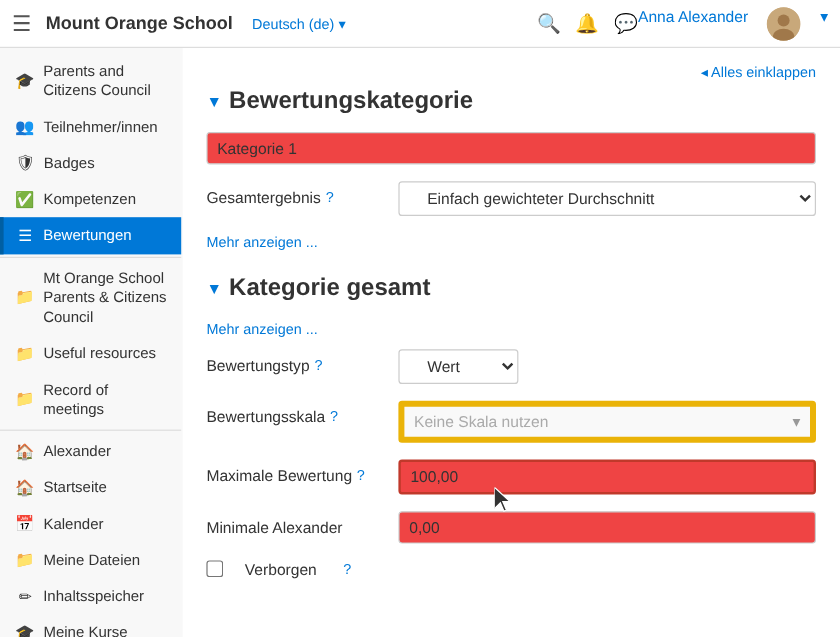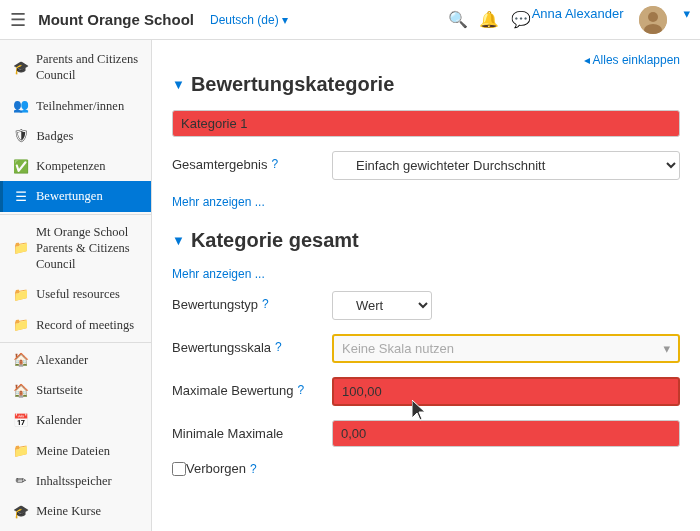--- a/index.html
+++ b/index.html
@@ -23,21 +23,21 @@
 
     
     .sidebar { width: 152px; min-width: 152px; background: #f8f8f8; border-right: 1px solid #ddd; overflow-y: auto; padding-top: 4px; }
     .sidebar-item {
       display: flex; align-items: center; padding: 7px 10px;
       font-size: 12.5px; color: #333; cursor: pointer; gap: 7px;
       border-left: 3px solid transparent;
     }
     .sidebar-item.active { background: #0078d7; color: #fff; border-left: 3px solid #005fa3; }
     .sidebar-item .icon { font-size: 13px; min-width: 16px; text-align: center; }
-    .sidebar-item .label { line-height: 1.3; font-family: Liberation Serif, serif; }
+    .sidebar-item .label { line-height: 1.3; }
     .sidebar-divider { height: 1px; background: #ddd; margin: 2px 0; }
 
     
     .main { flex: 1; overflow-y: auto; padding: 12px 20px; background: #fff; }
 
     
     .collapse-link { text-align: right; margin-bottom: 6px; }
     .collapse-link a { color: #0078d7; font-size: 12px; text-decoration: none; cursor: pointer; }
 
     
@@ -61,39 +61,39 @@
     select {
       width: 100%; padding: 5px 19px; font-size: 13px;
       border: 1px solid #ccc; border-radius: 3px; color: #333;
       background: #fff; cursor: pointer;
     }
     select:disabled { background: #f0f0f0; color: #999; cursor: default; }
 
     .mehr-link { color: #0078d7; font-size: 12px; cursor: pointer; text-decoration: none; margin-bottom: 10px; display: inline-block; }
 
     
-    .checkbox-row { display: flex; align-items: center; gap: 0; margin-top: 10px; }
+    .checkbox-row { display: flex; align-items: flex-start; gap: 18px; margin-top: 10px; }
     .checkbox-row input[type="checkbox"] { width: 14px; height: 14px; }
     .checkbox-row label { font-size: 13px; color: #333; }
     .checkbox-row .help-icon { color: #0078d7; cursor: pointer; font-size: 12px; margin-left: 4px; }
 
     
     .cursor-area { position: relative; }
     .mouse-cursor {
       position: absolute; bottom: -18px; left: 80px;
       width: 20px; height: 24px; pointer-events: none;
       z-index: 100;
     }
 
     
     .section2 { margin-top: 10px; }
 
     .select-disabled-look {
       width: 100%; padding: 5px 8px; font-size: 13px;
-      border: 2px solid #eab308; border-radius: 3px; color: #aaa;
+      border: 5px solid #eab308; border-radius: 3px; color: #aaa;
       background: #f9f9f9; display: flex; align-items: center;
       justify-content: space-between;
     }
     .select-disabled-look .arrow { color: #999; }
   </style>
 </head>
 <body>
 
 <div class="header">
   <span class="header-hamburger">☰</span>
@@ -265,21 +265,21 @@
           
           <svg class="mouse-cursor" viewBox="0 0 20 24" fill="none" xmlns="http://www.w3.org/2000/svg">
             <path d="M0 0 L0 18 L5 13 L8 20 L10 19 L7 12 L13 12 Z" fill="#333" stroke="#fff" stroke-width="1"></path>
           </svg>
         </div>
       </div>
 
       
       <div class="form-row">
         <div class="form-label">
-          <span>Minimale Maximale</span>
+          <span>Minimale Alexander</span>
         </div>
         <div class="form-control">
           <input type="text" value="0,00" style="">
         </div>
       </div>
 
       
       <div class="checkbox-row">
         <input type="checkbox" id="verborgen" style="">
         <label for="verborgen">Verborgen</label>

